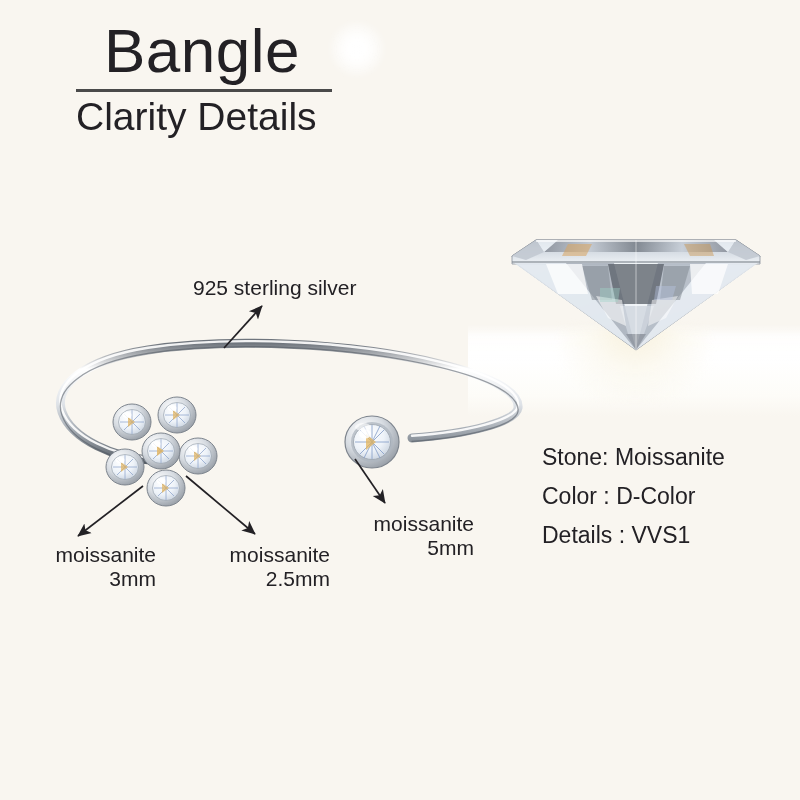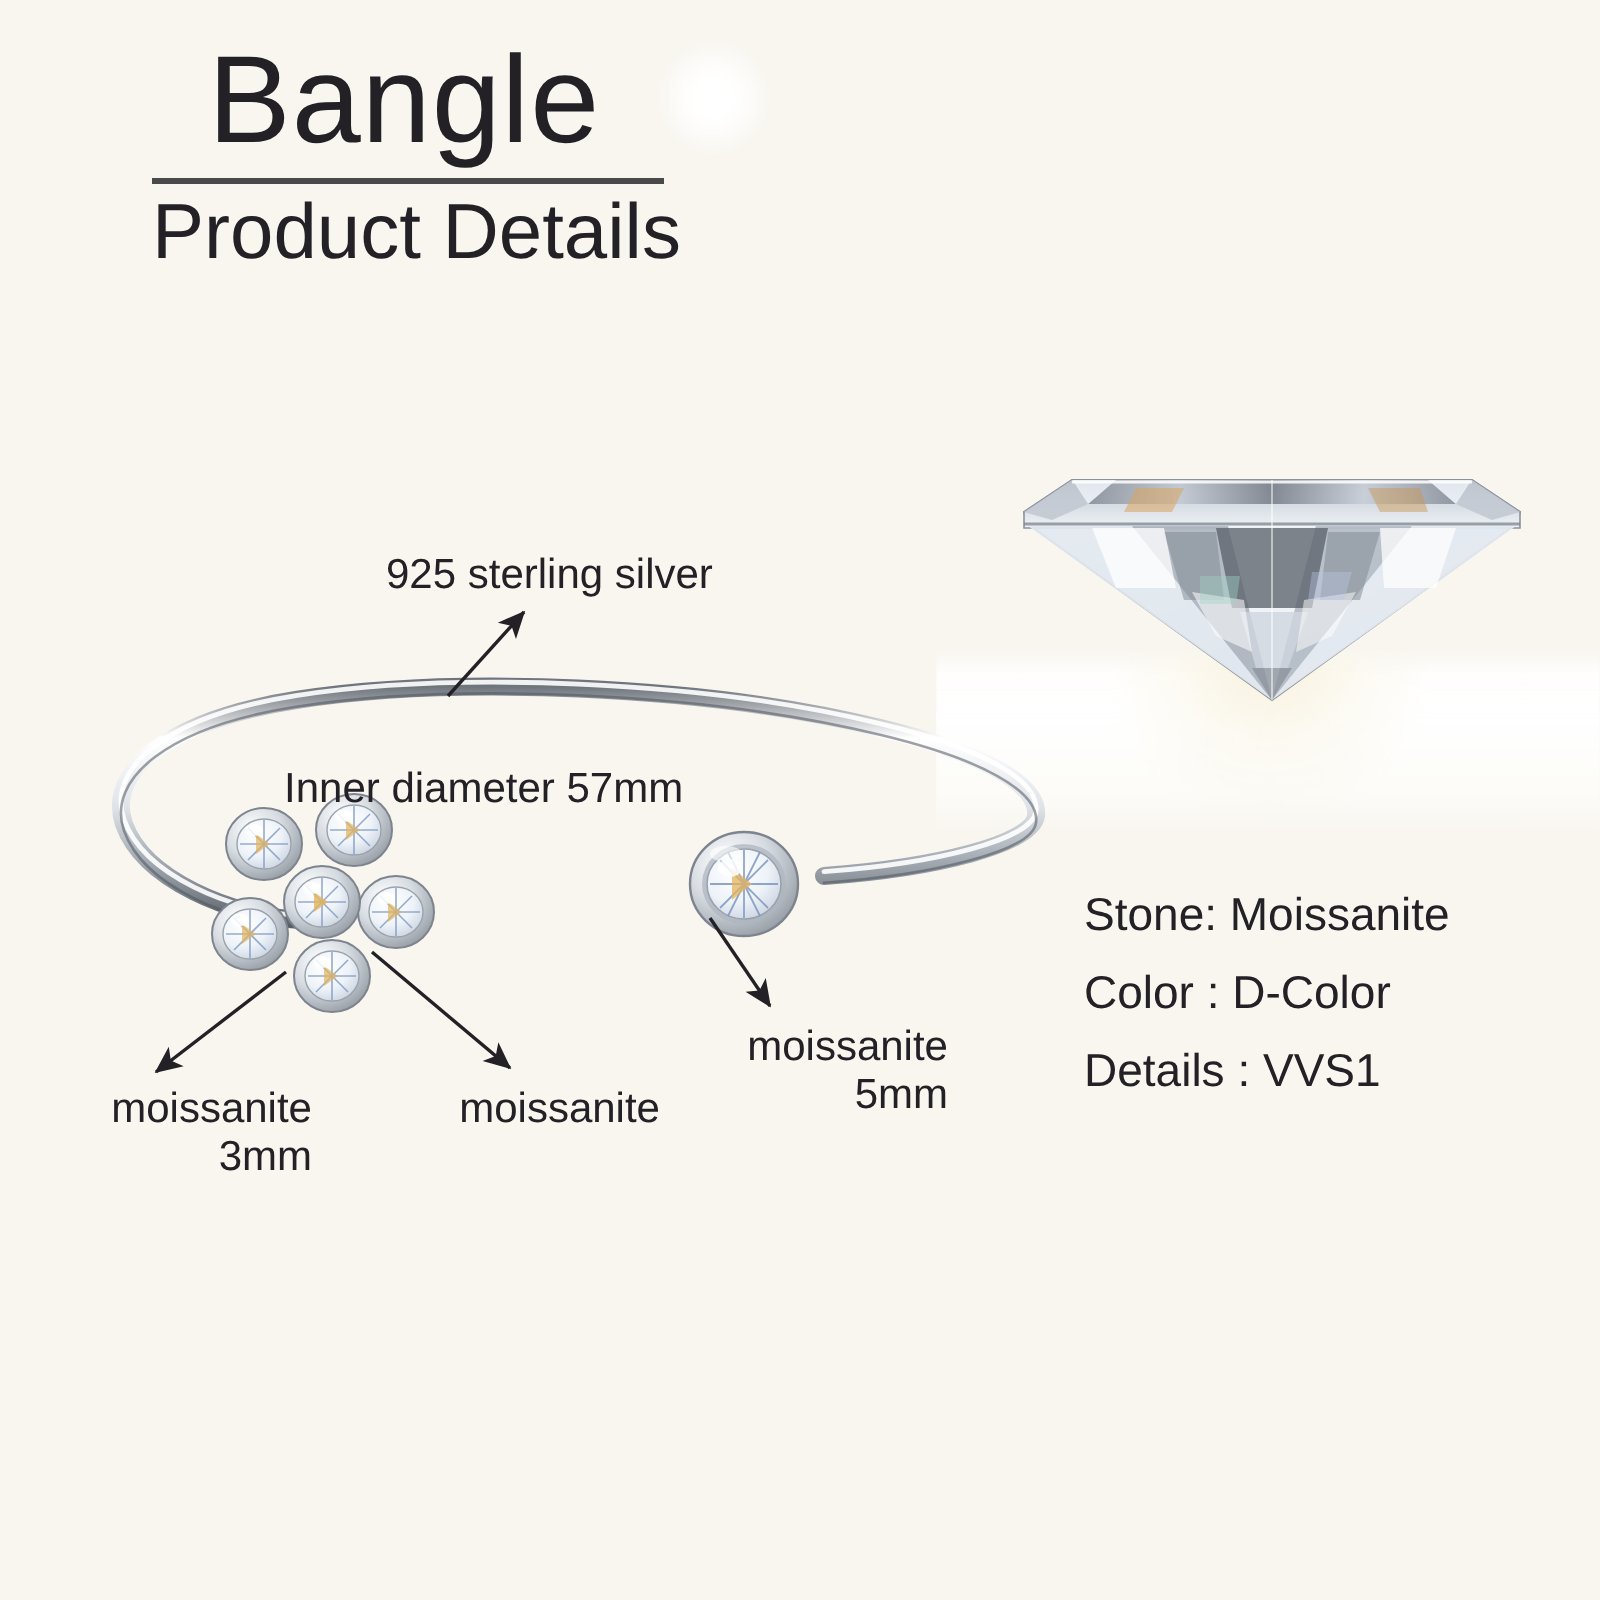--- a/index.html
+++ b/index.html
@@ -170,21 +170,21 @@
   .spec-row:last-child { margin-bottom: 0; }
 </style>
 </head>
 <body>
 
 <div class="stage">
 
   <div class="header-block">
     <div class="title-main">Bangle</div>
     <div class="title-rule"></div>
-    <div class="title-sub">Product Details</div>
+    <div class="title-sub">Clarity Details</div>
   </div>
   <div class="glow-blob"></div>
 
   <div class="diamond-scene">
     <div class="diamond-surface"></div>
     <div class="gem">
       <svg width="280" height="160" viewBox="0 0 280 160">
         <defs>
           <linearGradient id="crownG" x1="0" y1="0" x2="0" y2="1">
             <stop offset="0%" stop-color="#9aa1ab"></stop>
@@ -395,29 +395,29 @@
 
     <path d="M143 486 L78 536" stroke="#232125" stroke-width="1.7" fill="none" marker-end="url(#ah)"></path>
 
     <path d="M186 476 L255 534" stroke="#232125" stroke-width="1.7" fill="none" marker-end="url(#ah)"></path>
 
     <path d="M355 459 L385 503" stroke="#232125" stroke-width="1.7" fill="none" marker-end="url(#ah)"></path>
   </svg>
 
   <div class="callout cl-silver">925 sterling silver</div>
 
-  <div class="callout cl-inner">Inner diameter 57mm</div>
 
   <div class="callout center cl-3mm">
     <div>moissanite</div>
     <div>3mm</div>
   </div>
 
   <div class="callout center cl-25mm">
     <div>moissanite</div>
+    <div>2.5mm</div>
   </div>
 
   <div class="callout center cl-5mm">
     <div>moissanite</div>
     <div>5mm</div>
   </div>
 
   <div class="spec-list">
     <div class="spec-row">Stone: Moissanite</div>
     <div class="spec-row">Color : D-Color</div>

